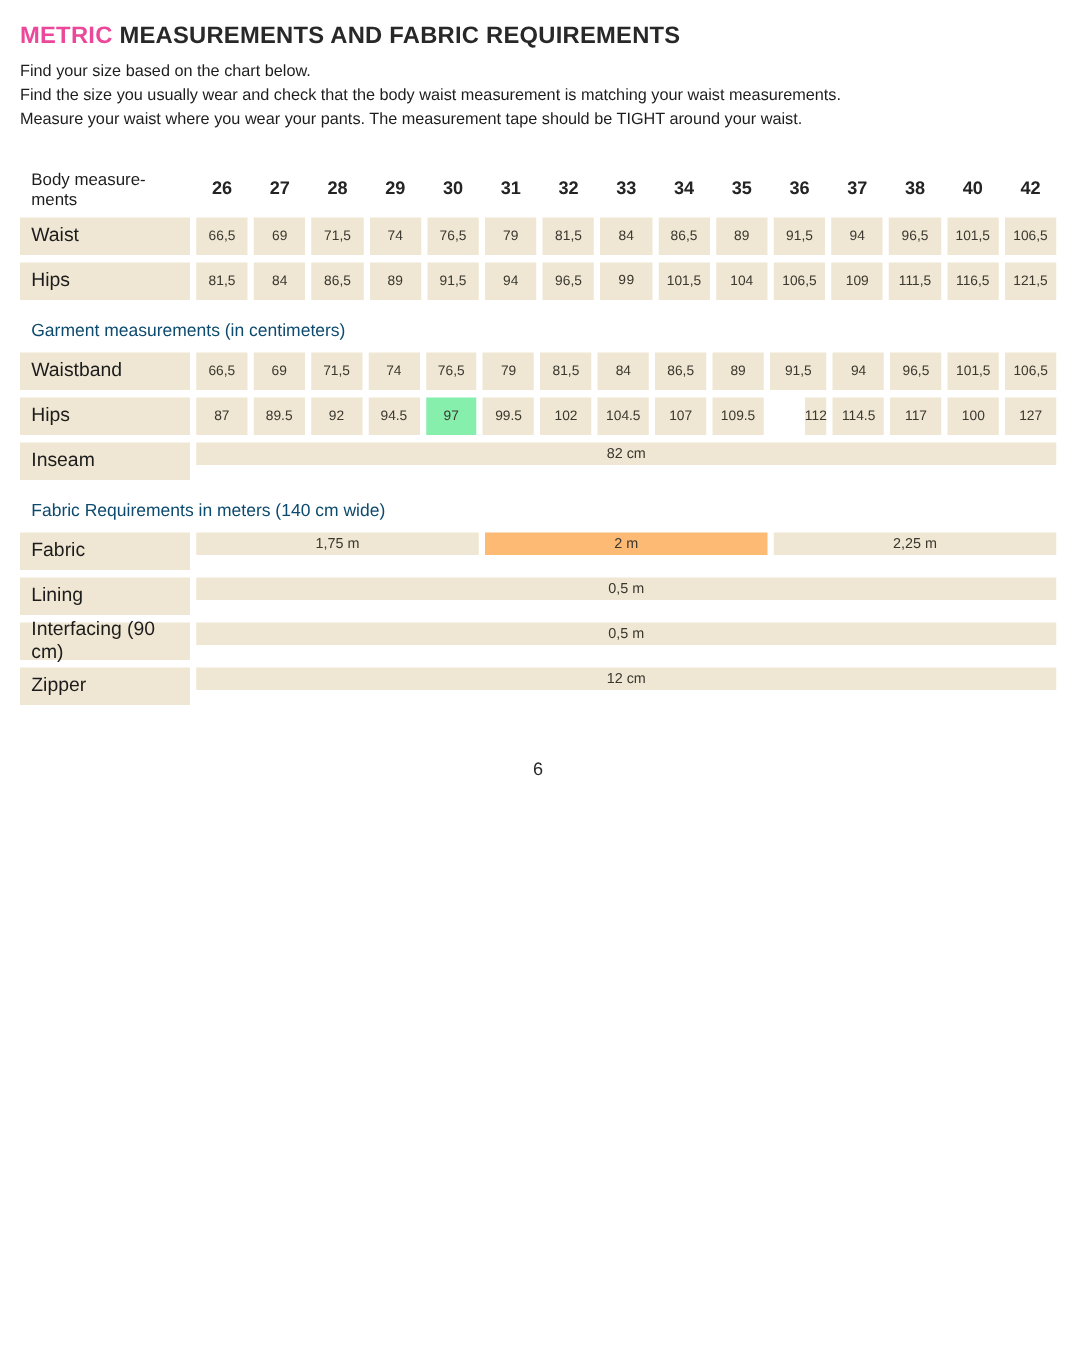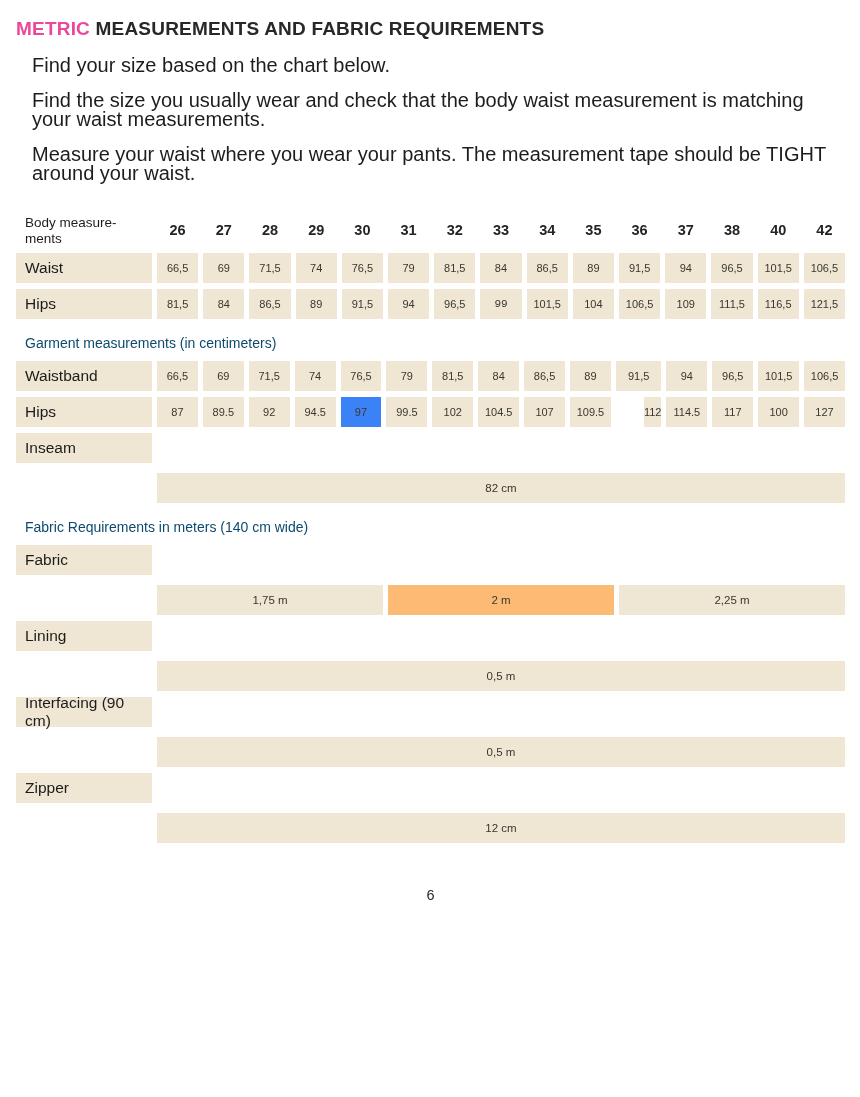--- a/index.html
+++ b/index.html
@@ -16,22 +16,22 @@
   .title {
     margin: 4px 0 7px 0;
     font-size: 19px;
     font-weight: 700;
     letter-spacing: 0.2px;
     color: #282828;
   }
   .title .accent { color: #ca6742; }
 
   .intro p {
-    margin: 16px;
-    font-size: 20px;
+    margin: 0;
+    font-size: 13px;
     line-height: 19px;
     color: #1d1d1d;
   }
 
   .grid {
     display: grid;
     grid-template-columns: 136px repeat(15, 1fr);
     column-gap: 5px;
     row-gap: 6px;
     width: 829px;
@@ -61,24 +61,23 @@
   .vcell {
     background: #efe7d3;
     display: flex; align-items: center; justify-content: center;
     height: 30px;
     font-size: 11px;
     color: #3a372f;
   }
   .scell {
     background: #efe7d3;
     display: flex; align-items: center; justify-content: center;
-    height: 30px;
+    height: 18px;
     font-size: 11.5px;
     color: #3a372f;
-    margin-top: 40px;
   }
 
   .section-heading {
     margin: 16px 0 10px 0;
     padding-left: 9px;
     font-size: 14px;
     font-weight: 400;
     color: #0c4a6e;
   }
 
@@ -175,21 +174,21 @@
       <div class="vcell" style="background: rgb(239, 231, 211);">91,5</div>
       <div class="vcell" style="background: rgb(239, 231, 211);">94</div>
       <div class="vcell" style="background: rgb(239, 231, 211);">96,5</div>
       <div class="vcell" style="background: rgb(239, 231, 211);">101,5</div>
       <div class="vcell" style="background: rgb(239, 231, 211);">106,5</div>
       <div class="lcell" style="background: rgb(239, 231, 211);">Hips</div>
       <div class="vcell" style="background: rgb(239, 231, 211);">87</div>
       <div class="vcell" style="background: rgb(239, 231, 211);">89.5</div>
       <div class="vcell" style="background: rgb(239, 231, 211);">92</div>
       <div class="vcell" style="background: rgb(239, 231, 211);">94.5</div>
-      <div class="vcell" style="background: #3b82f6;">97</div>
+      <div class="vcell" style="background: #86efac;">97</div>
       <div class="vcell" style="background: rgb(239, 231, 211);">99.5</div>
       <div class="vcell" style="background: rgb(239, 231, 211);">102</div>
       <div class="vcell" style="background: rgb(239, 231, 211);">104.5</div>
       <div class="vcell" style="background: rgb(239, 231, 211);">107</div>
       <div class="vcell" style="background: rgb(239, 231, 211);">109.5</div>
       <div class="vcell" style="background: rgb(239, 231, 211); margin-left: 28px;">112</div>
       <div class="vcell" style="background: rgb(239, 231, 211);">114.5</div>
       <div class="vcell" style="background: rgb(239, 231, 211);">117</div>
       <div class="vcell" style="background: rgb(239, 231, 211);">100</div>
       <div class="vcell" style="background: rgb(239, 231, 211);">127</div>

